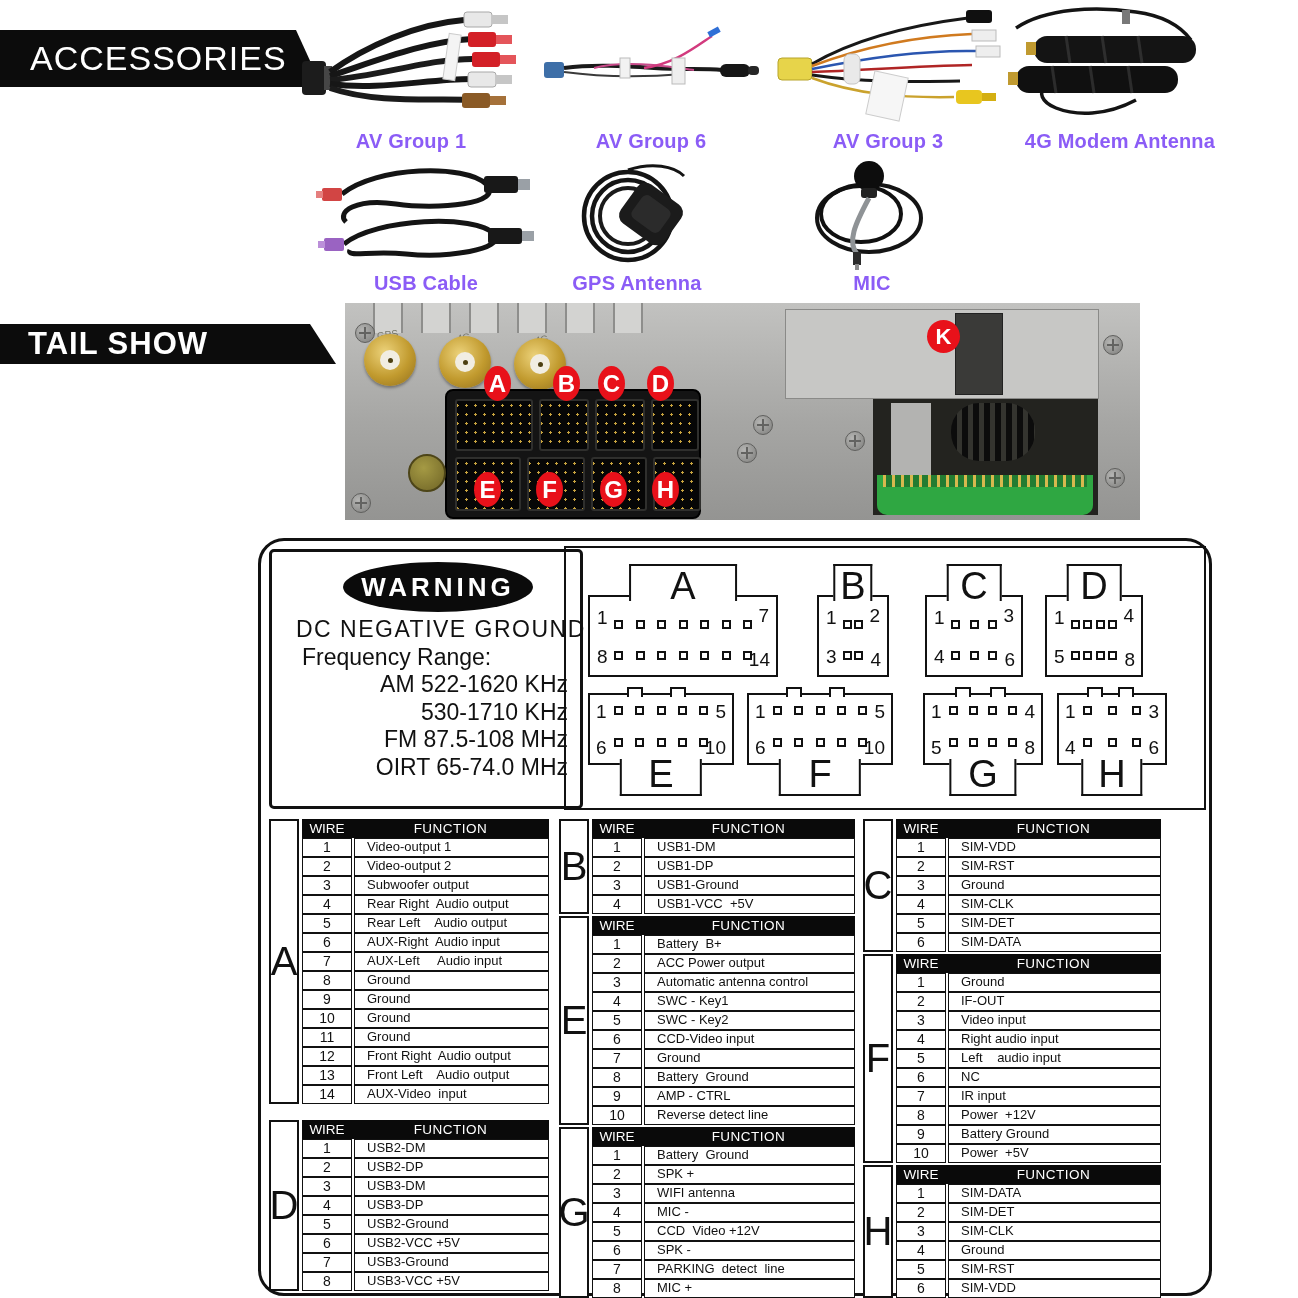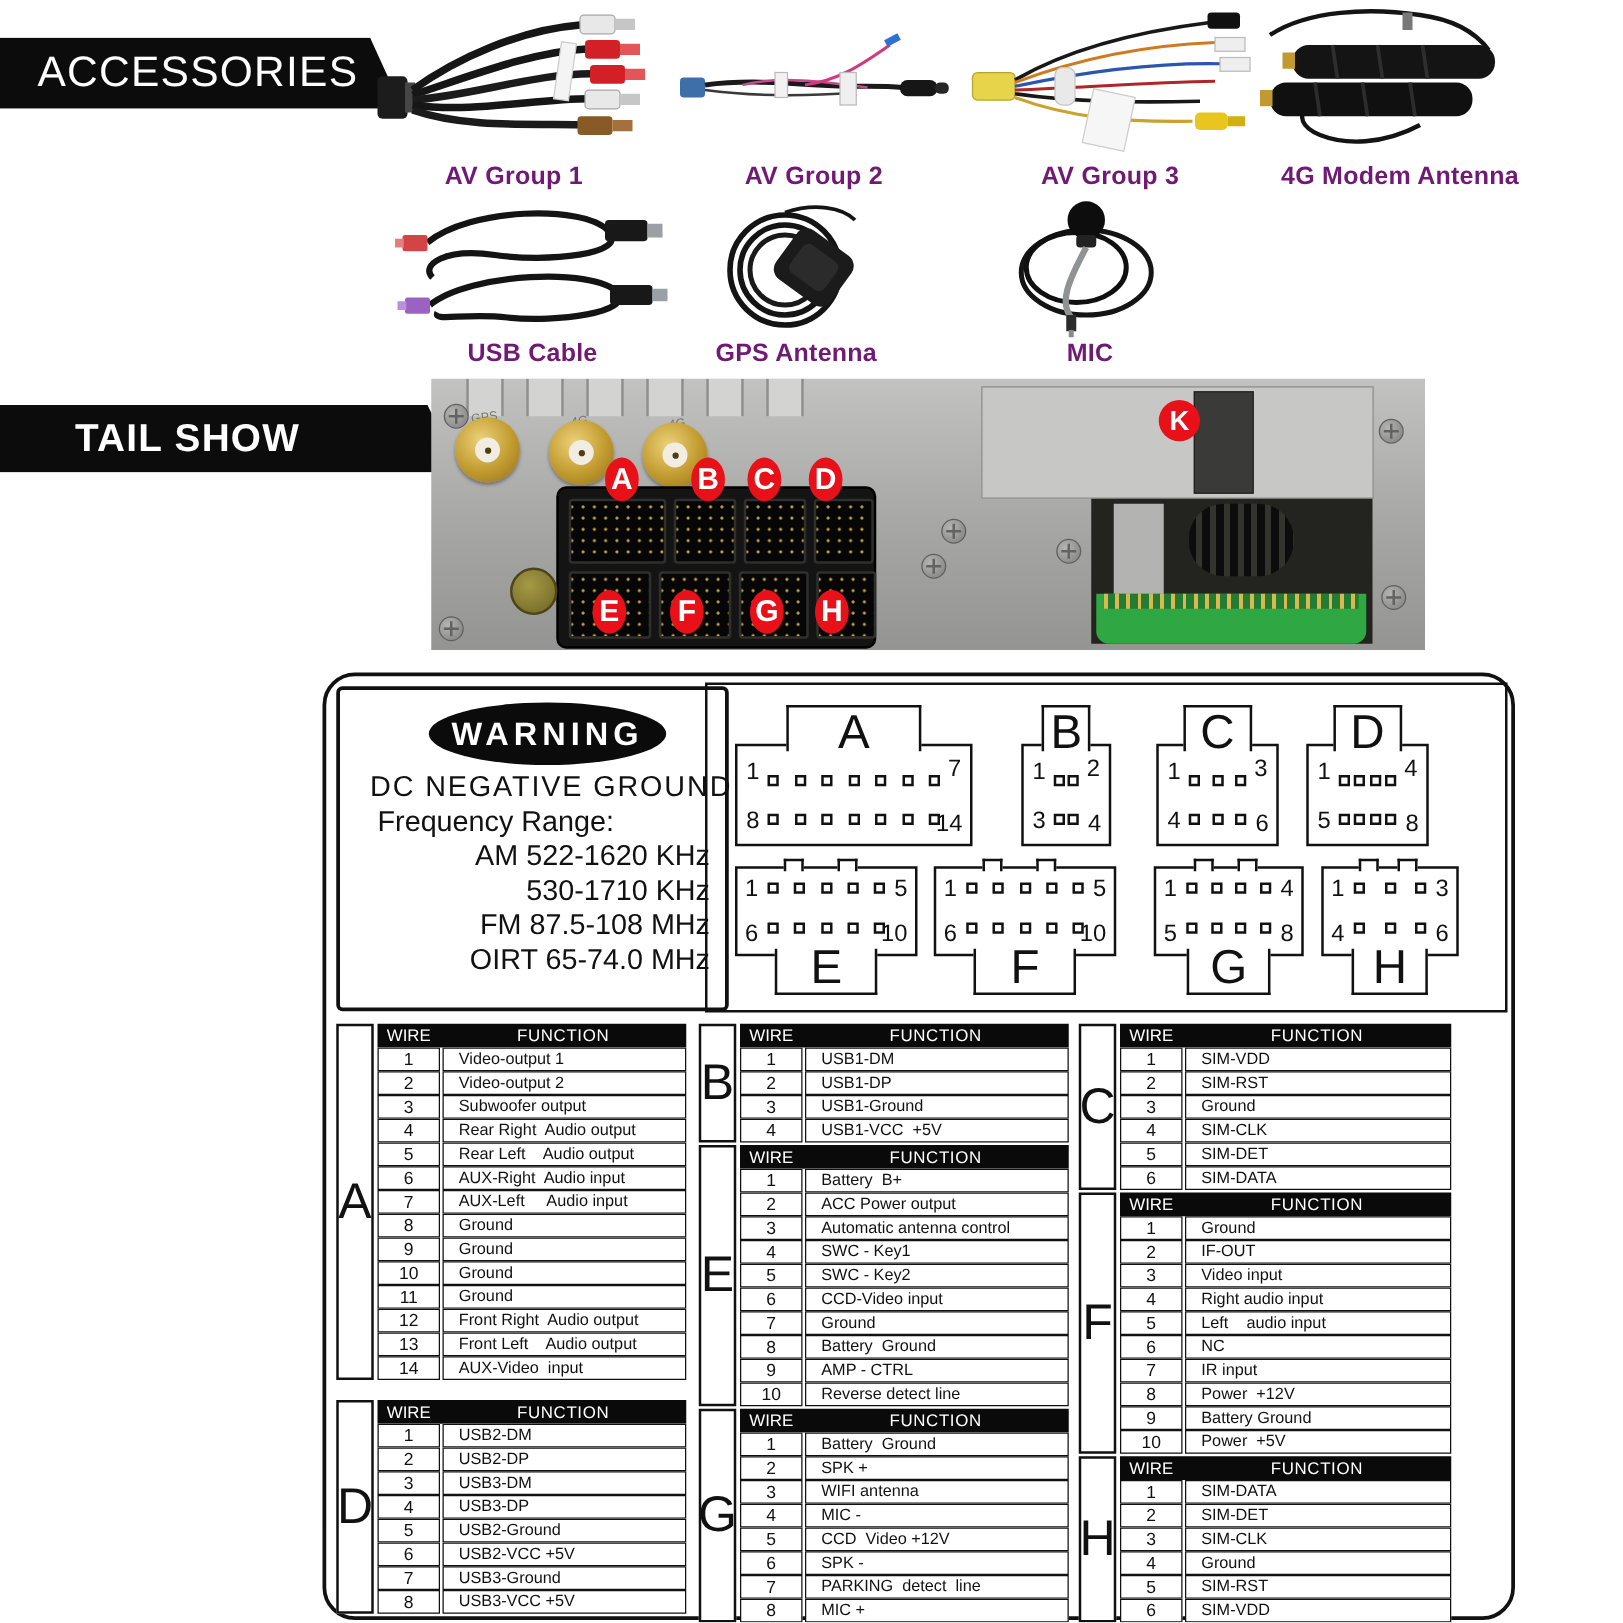--- a/index.html
+++ b/index.html
@@ -3,26 +3,26 @@
 <meta charset="utf-8">
 <style>
   html,body{margin:0;padding:0;background:#fff;}
   #canvas{position:relative;width:1298px;height:1298px;background:#fff;overflow:hidden;
           font-family:"Liberation Sans",sans-serif;color:#111;}
 
   
   .banner{position:absolute;background:#0c0c0c;color:#fff;display:flex;align-items:center;
           clip-path:polygon(0 0,calc(100% - 26px) 0,100% 100%,0 100%);}
   #banner-acc{left:0;top:30px;width:292px;height:57px;font-size:34px;letter-spacing:1px;padding-left:30px;}
-  #banner-tail{left:0;top:324px;width:308px;height:54px;font-size:31px;font-weight:700;letter-spacing:1px;padding-left:60px;}
+  #banner-tail{left:0;top:324px;width:308px;height:40px;font-size:31px;font-weight:700;letter-spacing:1px;padding-left:28px;}
 
   
   .acc-item{position:absolute;display:flex;flex-direction:column;align-items:center;}
   .acc-item svg{display:block;}
-  .acc-label{font-size:20px;font-weight:700;letter-spacing:.2px;color:#701a75;white-space:nowrap;margin-top:2px;}
+  .acc-label{font-size:20px;font-weight:700;letter-spacing:.2px;color:#8b5cf6;white-space:nowrap;margin-top:2px;}
 
   
   #tail-photo{position:absolute;left:345px;top:303px;width:795px;height:217px;
               background:linear-gradient(180deg,#c2c2c0,#a6a6a4 55%,#949492);overflow:hidden;}
   .fin{position:absolute;top:0;width:26px;height:30px;background:#d3d3d1;border-left:2px solid #8e8e8c;border-right:2px solid #8e8e8c;}
   .plate{position:absolute;background:#c7c7c5;border:1px solid #8a8a88;}
   .sma{position:absolute;width:52px;height:52px;border-radius:50%;
        background:radial-gradient(circle at 40% 35%,#ecd27a,#c19a2e 55%,#8f6d1d);box-shadow:0 2px 3px rgba(0,0,0,.35);}
   .sma::before{content:"";position:absolute;left:16px;top:16px;width:20px;height:20px;border-radius:50%;background:#f1ede2;}
   .sma::after{content:"";position:absolute;left:24px;top:24px;width:5px;height:5px;border-radius:50%;background:#4c3f11;}
@@ -133,21 +133,21 @@
       <path d="M30 62 C60 58 90 60 120 62 C150 64 170 62 188 64" stroke="#1a1a1a" stroke-width="4" fill="none"></path>
       <path d="M30 66 C60 70 100 72 150 68" stroke="#3a3a3a" stroke-width="2" fill="none"></path>
       <path d="M60 62 C90 54 130 60 160 64" stroke="#c84a8a" stroke-width="2" fill="none"></path>
       <path d="M110 62 C140 58 160 42 178 30" stroke="#d23a7e" stroke-width="2.5" fill="none"></path>
       <rect x="174" y="23" width="12" height="6" fill="#2f6fd6" transform="rotate(-28 180 26)"></rect>
       <rect x="86" y="52" width="10" height="20" fill="#f2f2f2" stroke="#bbbbbb"></rect>
       <rect x="138" y="52" width="13" height="26" fill="#efefef" stroke="#bbbbbb"></rect>
       <rect x="186" y="58" width="30" height="13" rx="6" fill="#161616"></rect>
       <rect x="214" y="60" width="11" height="9" rx="4" fill="#262626"></rect>
     </svg>
-    <div class="acc-label">AV Group 2</div>
+    <div class="acc-label">AV Group 6</div>
   </div>
 
   <div class="acc-item" style="left:770px;top:6px;width:236px;text-align:right;">
     <svg width="236" height="122" viewBox="0 0 236 122">
       <rect x="8" y="52" width="34" height="22" rx="4" fill="#e7d44a" stroke="#b7a42a"></rect>
       <path d="M42 58 C90 30 150 18 198 12" stroke="#181818" stroke-width="3" fill="none"></path>
       <path d="M42 60 C95 40 150 30 202 28" stroke="#d07a1f" stroke-width="2.5" fill="none"></path>
       <path d="M42 63 C95 52 155 44 206 45" stroke="#2b56b0" stroke-width="2.5" fill="none"></path>
       <path d="M42 66 C95 64 150 60 202 59" stroke="#b02525" stroke-width="2.5" fill="none"></path>
       <path d="M42 69 C90 76 140 76 190 75" stroke="#181818" stroke-width="3" fill="none"></path>

